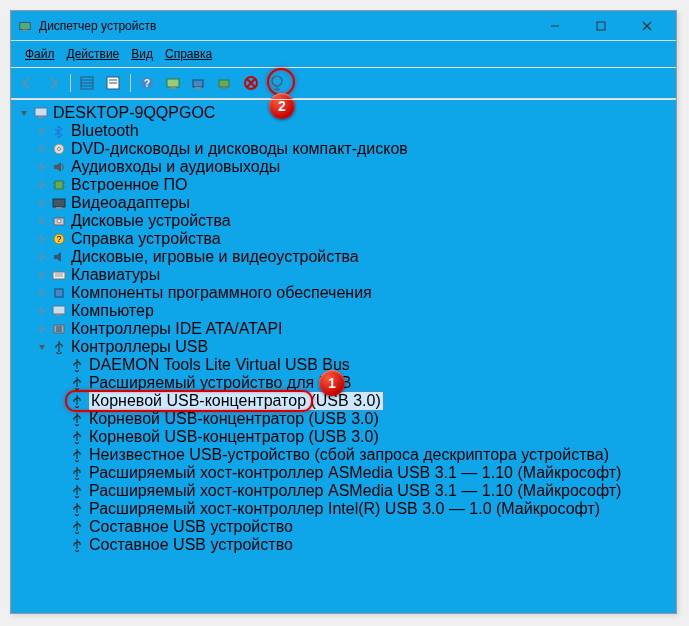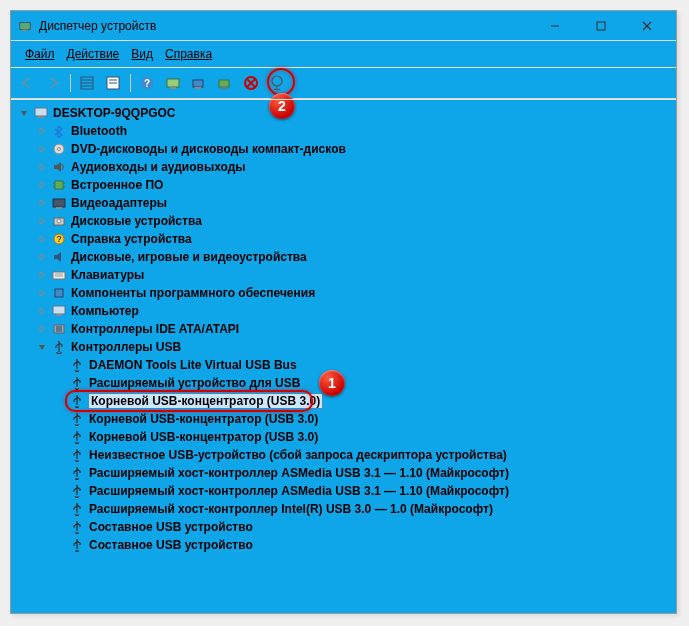--- a/index.html
+++ b/index.html
@@ -106,21 +106,21 @@
     margin-right: 2px;
     flex-shrink:0;
   }
   .expander svg { display:block; }
   .dev-icon {
     width: 16px; height: 16px;
     display:flex; align-items:center; justify-content:center;
     margin-right: 4px;
     flex-shrink:0;
   }
-  .label { font-size: 12px; font-weight: bold; }
+  .label { font-size: 16px; }
   .callout-row {
     position: absolute;
     border: 2px solid #d40000;
     border-radius: 10px;
     box-shadow: 0 0 4px rgba(212,0,0,.5), inset 0 0 3px rgba(212,0,0,.4);
     pointer-events: none;
   }
   ::-webkit-scrollbar { width: 16px; }
   ::-webkit-scrollbar-track { background:#f1f1f1; }
   ::-webkit-scrollbar-thumb { background:#c1c1c1; }

